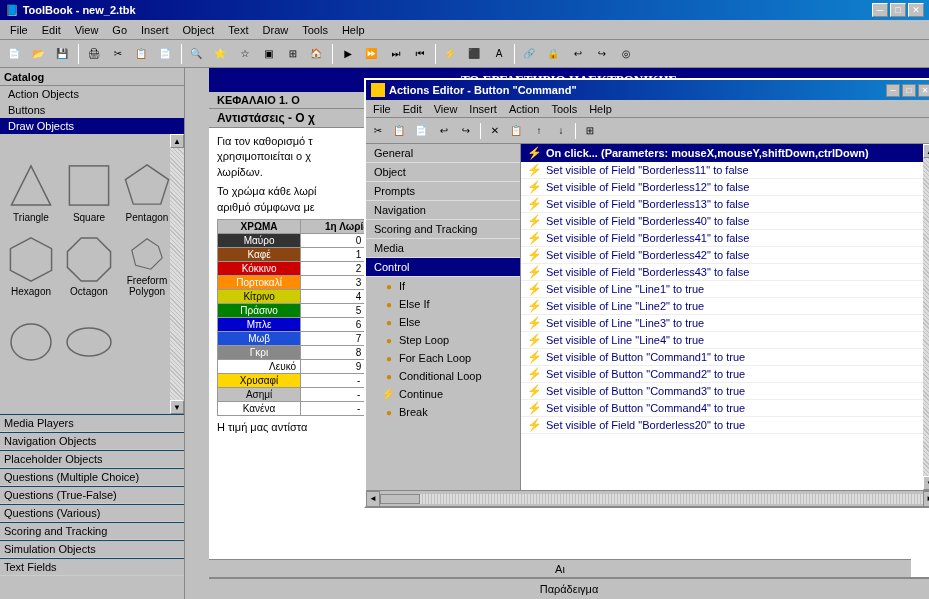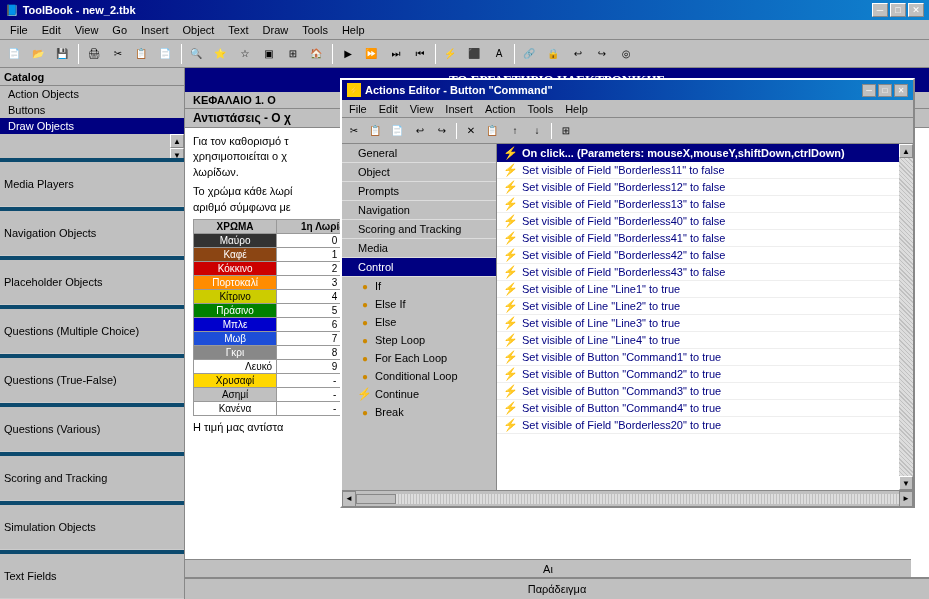--- a/index.html
+++ b/index.html
@@ -59,20 +59,21 @@
       display: flex; align-items: center; justify-content: center;
       cursor: pointer;
       font-size: 10px;
     }
 
     
     .main-layout {
       display: flex;
       height: calc(599px - 20px - 20px - 28px);
       position: relative;
+      gap: 24px;
     }
 
     
     .catalog-panel {
       width: 185px;
       background: #c0c0c0;
       border-right: 1px solid #888;
       display: flex;
       flex-direction: column;
       height: 100%;
@@ -225,21 +226,21 @@
     
     .actions-left {
       width: 155px;
       background: #c0c0c0;
       border-right: 1px solid #888;
       overflow-y: auto;
       display: flex;
       flex-direction: column;
     }
     .actions-category {
-      padding: 3px 16px;
+      padding: 3px 8px;
       font-size: 11px;
       font-weight: normal;
       cursor: pointer;
       border-bottom: 1px solid #ddd;
     }
     .actions-category.selected { background: #000080; color: white; }
     .actions-item {
       padding: 2px 16px;
       font-size: 11px;
       cursor: pointer;
@@ -272,24 +273,24 @@
       cursor: pointer;
     }
     .script-item-icon { color: #ff8c00; font-size: 12px; }
 
     
     .dialog-bottom { height: 16px; background: #c0c0c0; border-top: 1px solid #888; display: flex; align-items: center; }
 
     
     .catalog-section-label {
       background: #c0c0c0;
-      padding: 16px 4px;
+      padding: 2px 4px;
       font-size: 11px;
       cursor: pointer;
-      border-top: 4px solid #0c4a6e;
+      border-top: 1px solid #0c4a6e;
       border-bottom: 1px solid #ccc;
       color: #000;
     }
 
     
     svg { display: block; }
     .vscroll-btn {
       width: 14px; height: 14px;
       background: #c0c0c0;
       border: 1px solid #888;

